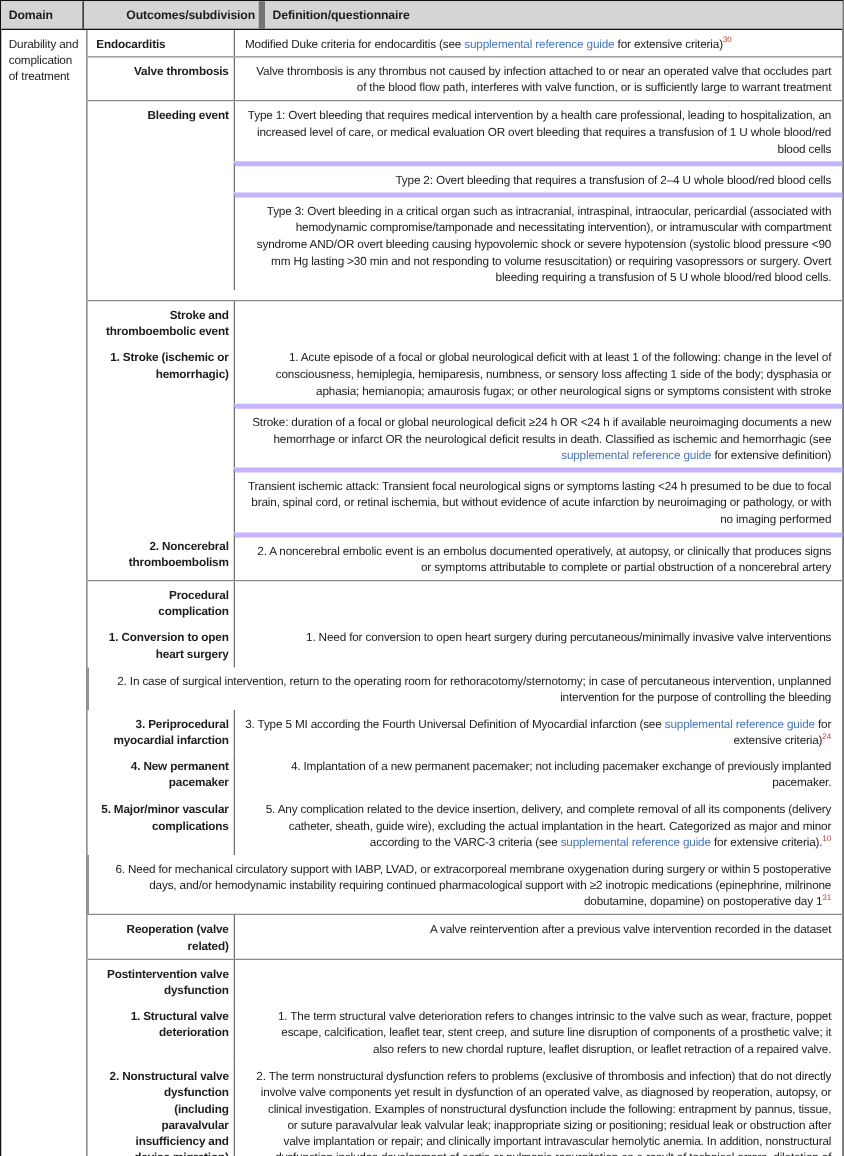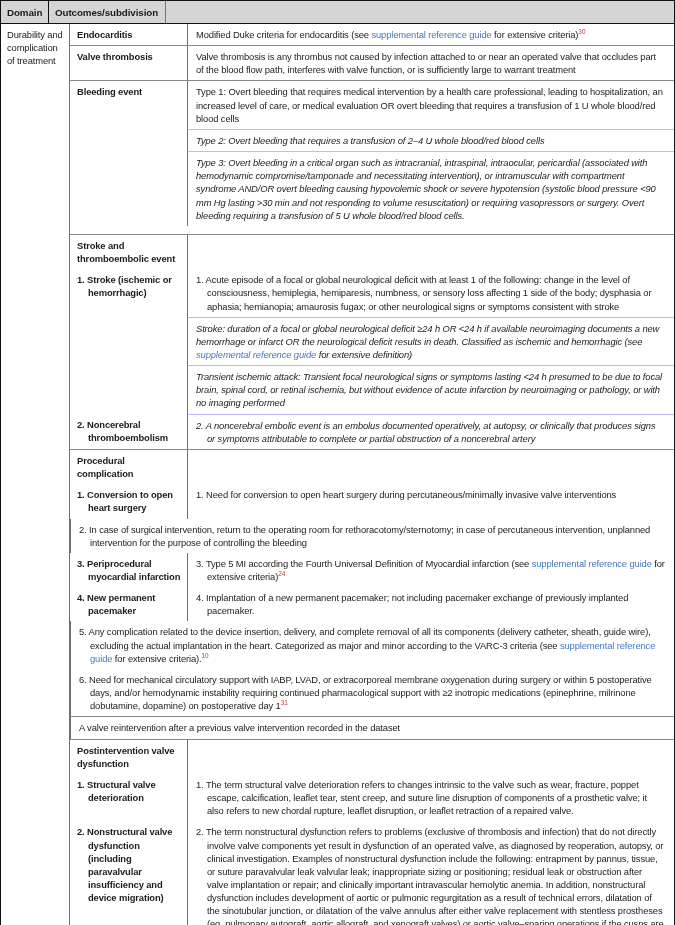--- a/index.html
+++ b/index.html
@@ -14,64 +14,65 @@
   
   .tbl { border:1px solid #111; box-sizing:border-box; }
 
   .thead {
     display:flex;
     background:var(--header-bg,#d5d5d5);
     border-bottom:1px solid #111;
     font-weight:bold; font-size:9.8px; letter-spacing:-0.1px;
   }
   .th { box-sizing:border-box; padding:6px 5px 5px 6px; }
-  .th1 { width:48px;  border-right:1px solid #111; }
-  .th2 { width:117px; border-right:1px solid #737373; }
+  .th1 { width:66px;  border-right:1px solid #111; }
+  .th2 { width:117px; border-right:5px solid #737373;margin-left:28px; }
   .th3 { flex:1; }
 
   .tbody { display:flex; font-size:9.4px; line-height:1.4; letter-spacing:-0.12px; }
   .domain-col {
     width:69px; box-sizing:border-box; flex:none;
     border-right:1px solid #6f6f6f;
     padding:4px 3px 4px 6px;
   }
   .rowhost { flex:1; display:flex; flex-direction:column; min-width:0; }
 
   .row { }
-  .row + .row { border-top:1px solid #8a8a8a; }
+  .row + .row { border-top:1px solid #8a8a8a;text-align:right; }
 
   .subrow { display:flex; align-items:stretch; }
   .ocell {
     width:117px; flex:none; box-sizing:border-box;
     padding:4px 4px 4px 7px;
     font-weight:bold;
   }
   .dcell {
     flex:1; box-sizing:border-box; min-width:0;
     border-left:1px solid #6f6f6f;
     padding:4px 9px 4px 8px;
   }
-  .dcell.sep { border-top:1px solid #c4b5fd;font-style:italic; }
+  .dcell.sep { border-top:4px solid #c4b5fd; }
 
   .otext.hang, .para.hang { padding-left:11px; text-indent:-11px; }
 
   .link { color:var(--link,#4677bd); cursor:pointer; }
   sup.ref {
     color:var(--ref,#c43a31);
     font-size:6.4px; line-height:0; letter-spacing:0; cursor:pointer;
   }
 </style>
 </head>
 <body>
 
 <div class="page">
   <div class="tbl">
     <div class="thead">
       <div class="th th1">Domain</div>
       <div class="th th2">Outcomes/subdivision</div>
+      <div class="th th3">Definition/questionnaire</div>
     </div>
     <div class="tbody">
       <div class="domain-col">Durability and complication of treatment</div>
       <div class="rowhost" id="rows">
           <div class="row">
             <div class="subrow">
               <div class="ocell">
                 <div class="otext">Endocarditis</div>
               </div>
               <div class="dcell">
@@ -180,32 +181,38 @@
             </div>
             <div class="subrow">
               <div class="ocell">
                 <div class="otext hang">4. New permanent pacemaker</div>
               </div>
               <div class="dcell">
                 <div class="para hang">4. Implantation of a new permanent pacemaker; not including pacemaker exchange of previously implanted pacemaker.</div>
               </div>
             </div>
             <div class="subrow">
+              <div class="ocell">
+                <div class="otext hang">5. Major/minor vascular complications</div>
+              </div>
               <div class="dcell">
                 <div class="para hang">5. Any complication related to the device insertion, delivery, and complete removal of all its components (delivery catheter, sheath, guide wire), excluding the actual implantation in the heart. Categorized as major and minor according to the VARC-3 criteria (see <span class="link">supplemental reference guide</span> for extensive criteria).<sup class="ref">10</sup></div>
               </div>
             </div>
             <div class="subrow">
               <div class="dcell">
                 <div class="para hang">6. Need for mechanical circulatory support with IABP, LVAD, or extracorporeal membrane oxygenation during surgery or within 5 postoperative days, and/or hemodynamic instability requiring continued pharmacological support with ≥2 inotropic medications (epinephrine, milrinone dobutamine, dopamine) on postoperative day 1<sup class="ref">31</sup></div>
               </div>
             </div>
           </div>
           <div class="row">
             <div class="subrow">
+              <div class="ocell">
+                <div class="otext">Reoperation (valve related)</div>
+              </div>
               <div class="dcell">
                 <div class="para">A valve reintervention after a previous valve intervention recorded in the dataset</div>
               </div>
             </div>
           </div>
           <div class="row">
             <div class="subrow">
               <div class="ocell">
                 <div class="otext">Postintervention valve dysfunction</div>
               </div>

